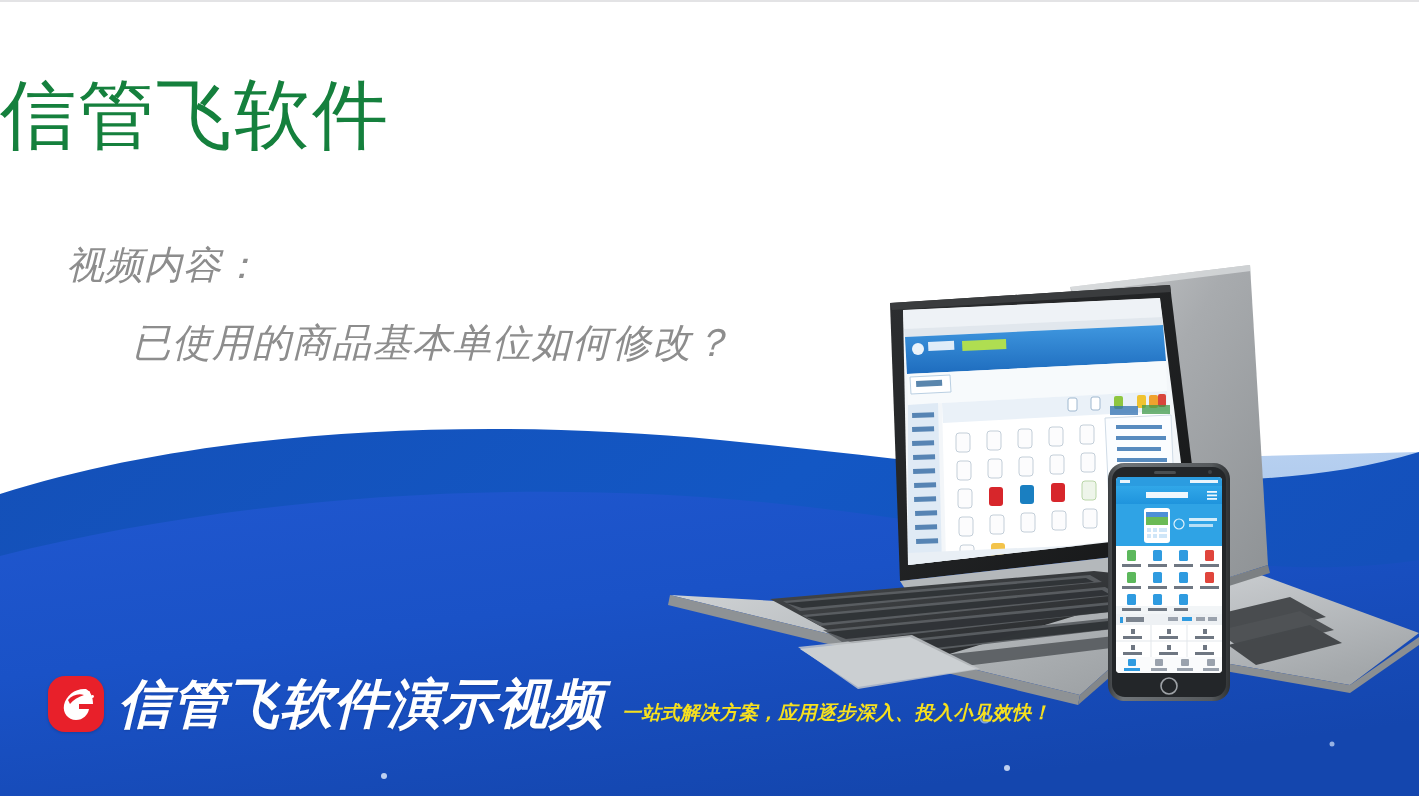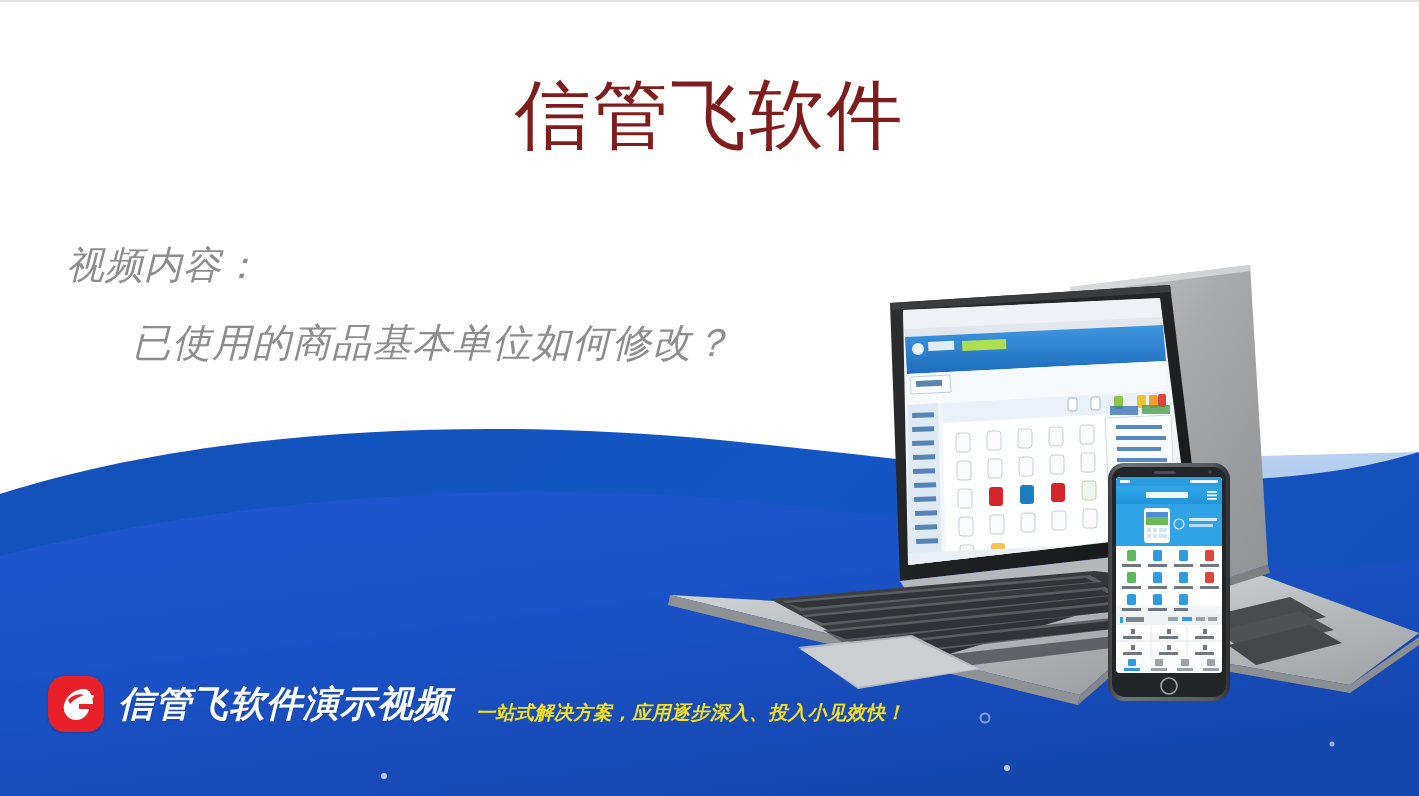--- a/index.html
+++ b/index.html
@@ -12,23 +12,22 @@
   #slide{position:absolute;inset:0;overflow:hidden;background:#fff;}
 
   .topline{position:absolute;top:0;left:0;width:100%;height:2px;background:#e3e3e5;}
 
   
   .waves{position:absolute;left:0;top:0;width:1419px;height:796px;}
 
   
   .title{
     position:absolute;left:0;top:60px;width:1419px;
-    text-align:center;
     font-family:"DejaVu Serif","Liberation Serif",serif;
-    font-size:76px;line-height:110px;color:#7f1d1d;
+    font-size:76px;line-height:110px;color:#15803d;
     letter-spacing:2px;font-weight:400;
     white-space:nowrap;
   }
 
   
   .subtitle{
     position:absolute;left:66px;top:212px;width:760px;
     color:#8d8d8d;
     font-family:"DejaVu Sans","Liberation Sans",sans-serif;
     font-style:italic;font-weight:400;
@@ -45,30 +44,30 @@
     display:flex;align-items:center;gap:14px;
   }
   .logo-mark{
     width:56px;height:56px;border-radius:17px;
     background:#e8202a;position:relative;flex:0 0 auto;
     box-shadow:0 1px 3px rgba(0,0,0,.18);
   }
   .logo-mark svg{position:absolute;left:0;top:0;}
   .logo-text{
     color:#ffffff;font-weight:bold;font-style:italic;
-    font-size:36px;line-height:50px;letter-spacing:1px;
+    font-size:53px;line-height:50px;letter-spacing:1px;
     font-family:"DejaVu Sans","Liberation Sans",sans-serif;
     white-space:nowrap;
     text-shadow:0 1px 2px rgba(0,0,0,.15);
   }
   .tagline{
     color:#f6e01e;font-weight:bold;font-style:italic;
     font-size:19px;line-height:24px;letter-spacing:.5px;
     font-family:"DejaVu Sans","Liberation Sans",sans-serif;
-    white-space:nowrap;margin-left:11px;margin-top:16px;
+    white-space:nowrap;margin-left:4px;margin-top:16px;
   }
 </style>
 </head>
 <body>
 
 <div id="slide">
 
   <div class="topline"></div>
 
   <svg class="waves" viewBox="0 0 1419 796" preserveAspectRatio="none" xmlns="http://www.w3.org/2000/svg">

